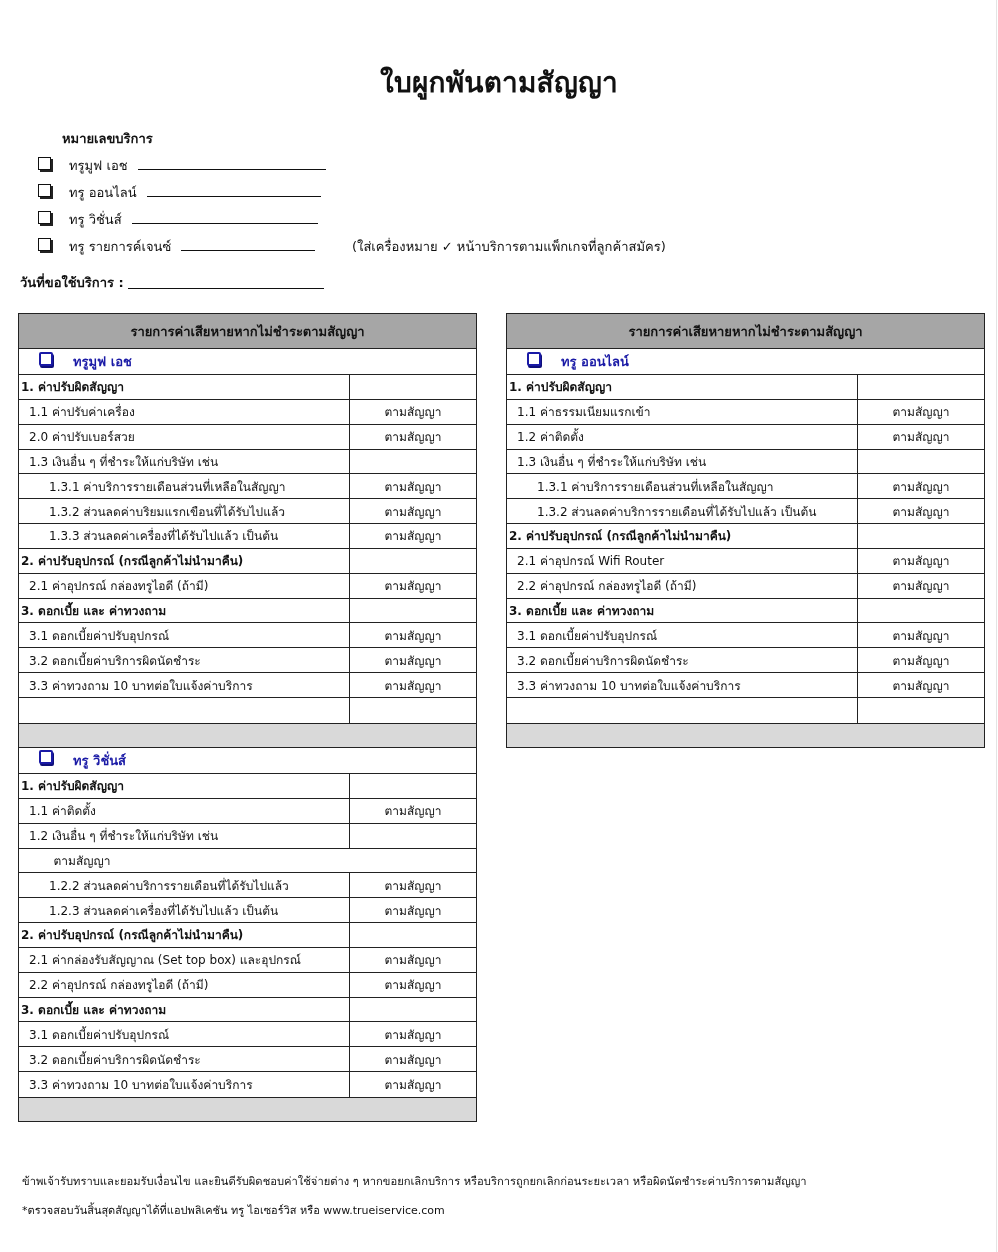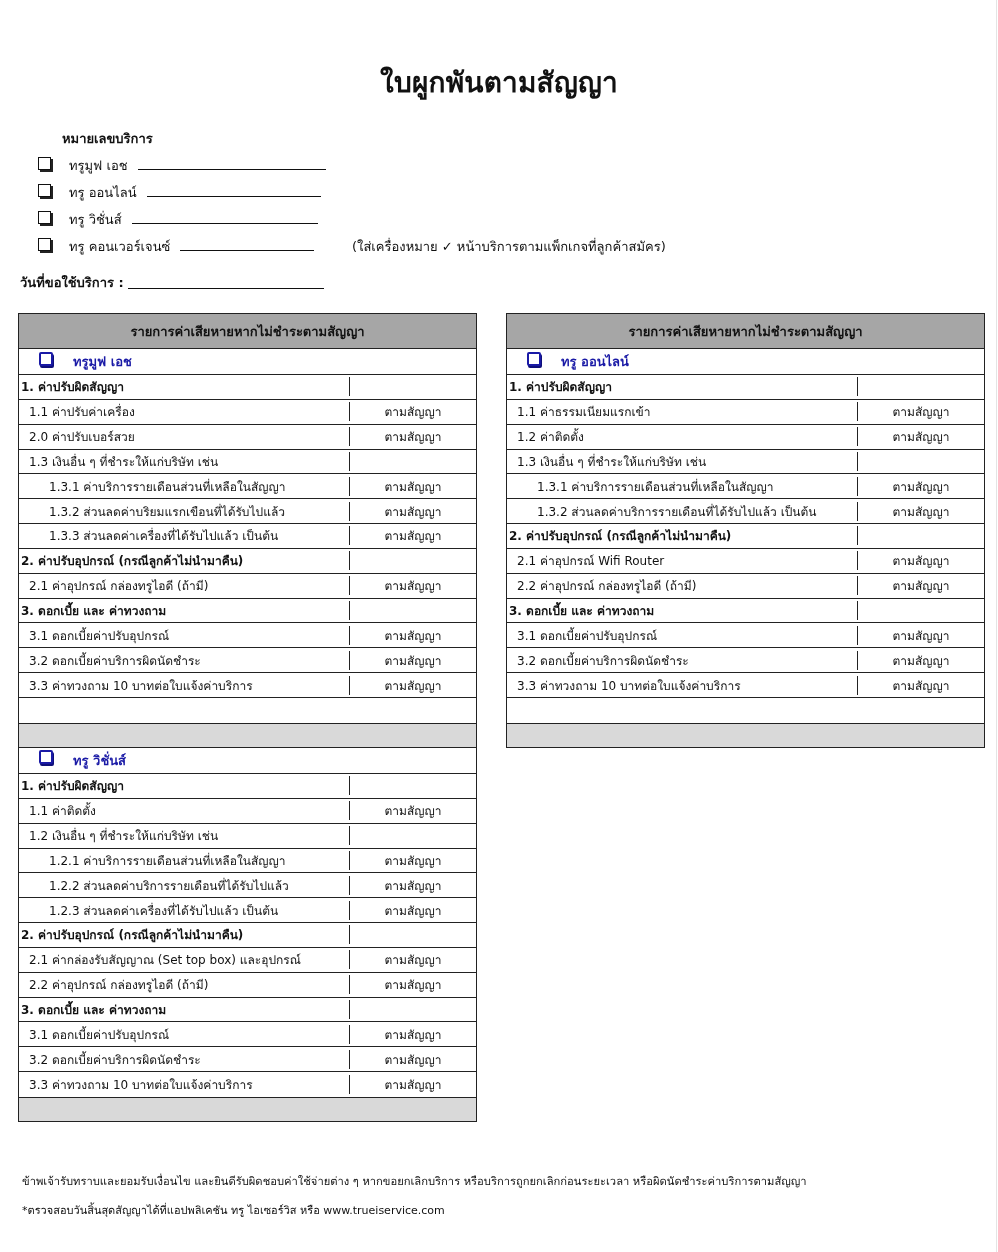--- a/index.html
+++ b/index.html
@@ -31,21 +31,21 @@
     height: 34px; background: #a6a6a6; border-bottom: 1.5px solid #222;
     display: flex; align-items: center; justify-content: center;
     font-size: 13px; font-weight: bold;
   }
   .tbl .svc-head { height: 25px; border-bottom: 1.2px solid #222; display: flex; align-items: center; padding-left: 20px; }
   .cb-blue {
     width: 10px; height: 10px; border: 2px solid #1a1aa6; border-radius: 2px; background: #fff;
     box-shadow: 1px 2px 0 #0f0f7a; margin-right: 20px; margin-top: -6px; flex: none;
   }
   .svc-head-label { color: #1a1aa6; font-weight: bold; font-size: 13px; }
-  .row { display: flex; height: 24.85px; border-bottom: 1.2px solid #222; box-sizing: border-box; align-items: center; }
+  .row { display: flex; height: 24.85px; border-bottom: 1.2px solid #222; box-sizing: border-box; }
   .row:last-child { border-bottom: none; }
   .cell-item { flex: 1; border-right: 1.2px solid #222; display: flex; align-items: center; font-size: 12px; white-space: nowrap; overflow: hidden; }
   .cell-val { width: 126px; display: flex; align-items: center; justify-content: center; font-size: 12px; flex: none; }
   .lvl0 { padding-left: 2px; font-weight: bold; }
   .lvl1 { padding-left: 10px; }
   .lvl2 { padding-left: 30px; }
   .gray-band { height: 23px; background: #d9d9d9; border-bottom: 1.2px solid #222; }
   .gray-band.last { border-bottom: none; }
 
   .footer { position: absolute; left: 22px; font-size: 11.2px; white-space: nowrap; }
@@ -69,21 +69,21 @@
   <span class="svc-label">ทรู ออนไลน์</span>
   <span class="blank-line" style="width:174px"></span>
 </div>
 <div class="svc-row" style="top:208px">
   <span class="cb-black"></span>
   <span class="svc-label">ทรู วิชั่นส์</span>
   <span class="blank-line" style="width:186px"></span>
 </div>
 <div class="svc-row" style="top:235px">
   <span class="cb-black"></span>
-  <span class="svc-label">ทรู คอนเวอร์เจนซ์</span>
+  <span class="svc-label">ทรู รายการค์เจนซ์</span>
   <span class="blank-line" style="width:134px"></span>
 </div>
 
 <div class="hint">(ใส่เครื่องหมาย ✓ หน้าบริการตามแพ็กเกจที่ลูกค้าสมัคร)</div>
 
 <div class="date-row">
   <span>วันที่ขอใช้บริการ :</span>
   <span class="date-line"></span>
 </div>
 
@@ -163,21 +163,20 @@
       </div>
       <div class="row">
         <div class="cell-item lvl1">1.1 ค่าติดตั้ง</div>
         <div class="cell-val">ตามสัญญา</div>
       </div>
       <div class="row">
         <div class="cell-item lvl1">1.2 เงินอื่น ๆ ที่ชำระให้แก่บริษัท เช่น</div>
         <div class="cell-val"></div>
       </div>
       <div class="row">
-        <div class="cell-item lvl2">1.2.1 ค่าบริการรายเดือนส่วนที่เหลือในสัญญา</div>
         <div class="cell-val">ตามสัญญา</div>
       </div>
       <div class="row">
         <div class="cell-item lvl2">1.2.2 ส่วนลดค่าบริการรายเดือนที่ได้รับไปแล้ว</div>
         <div class="cell-val">ตามสัญญา</div>
       </div>
       <div class="row">
         <div class="cell-item lvl2">1.2.3 ส่วนลดค่าเครื่องที่ได้รับไปแล้ว เป็นต้น</div>
         <div class="cell-val">ตามสัญญา</div>
       </div>

